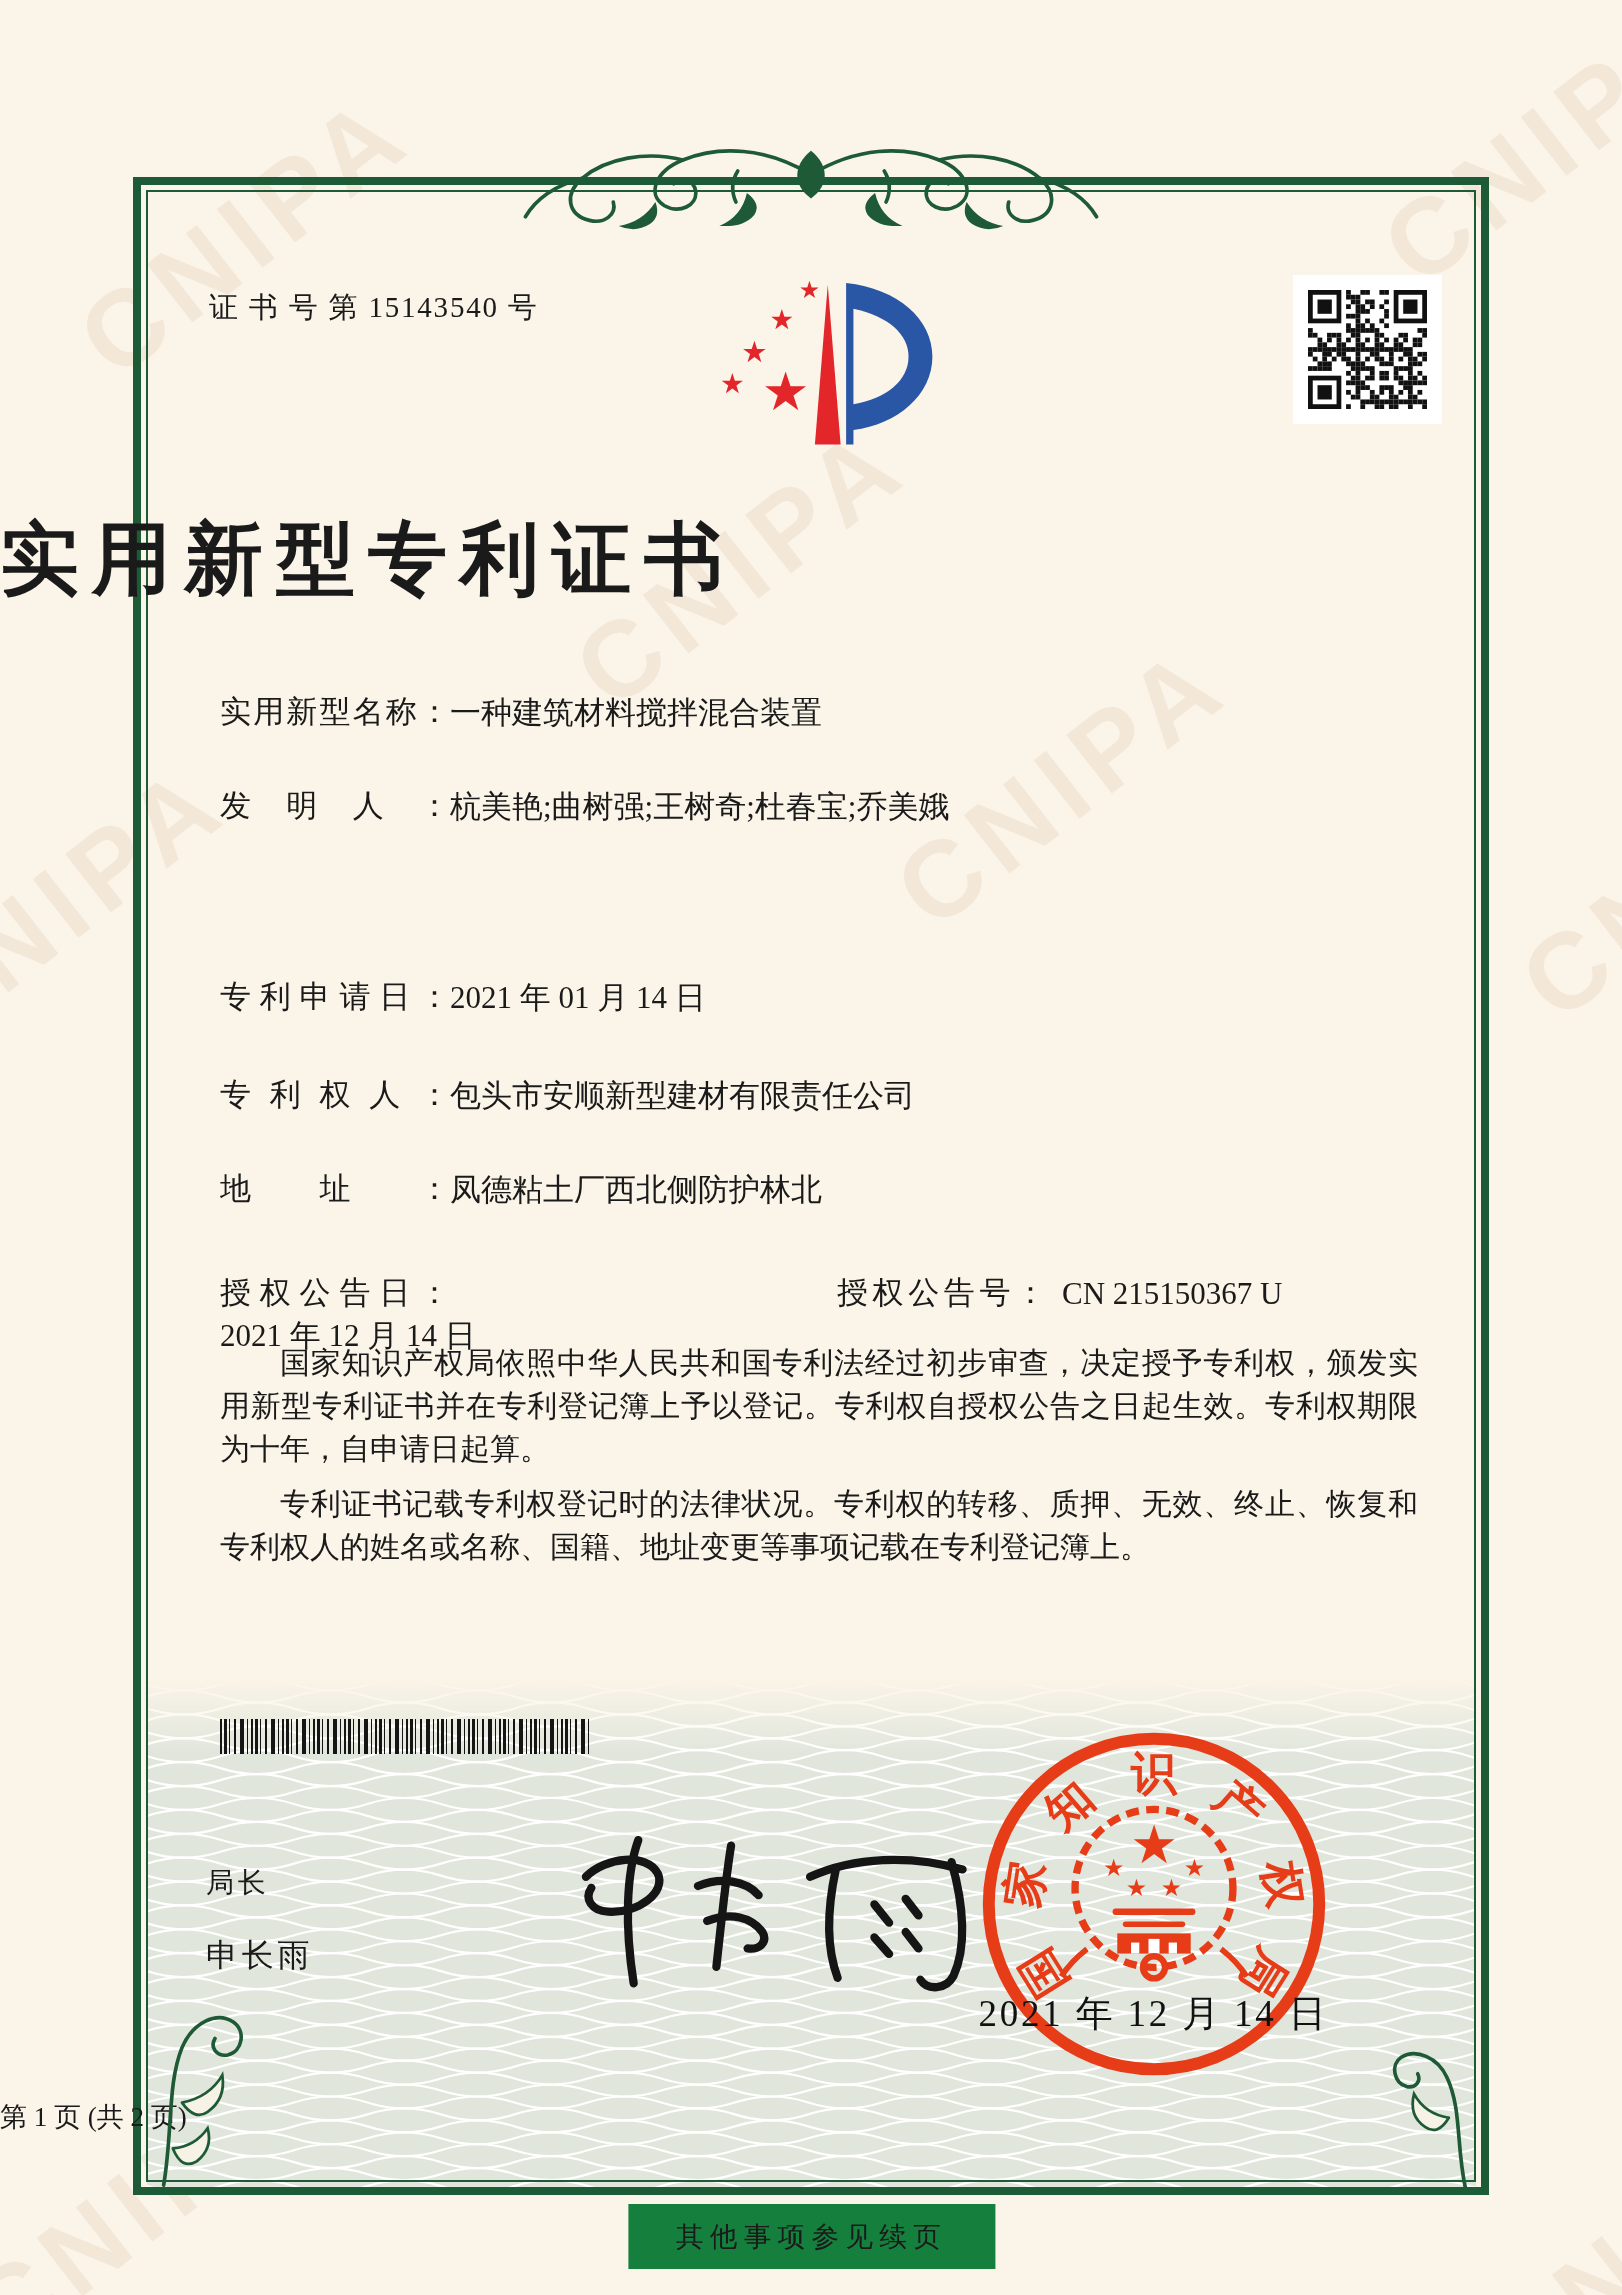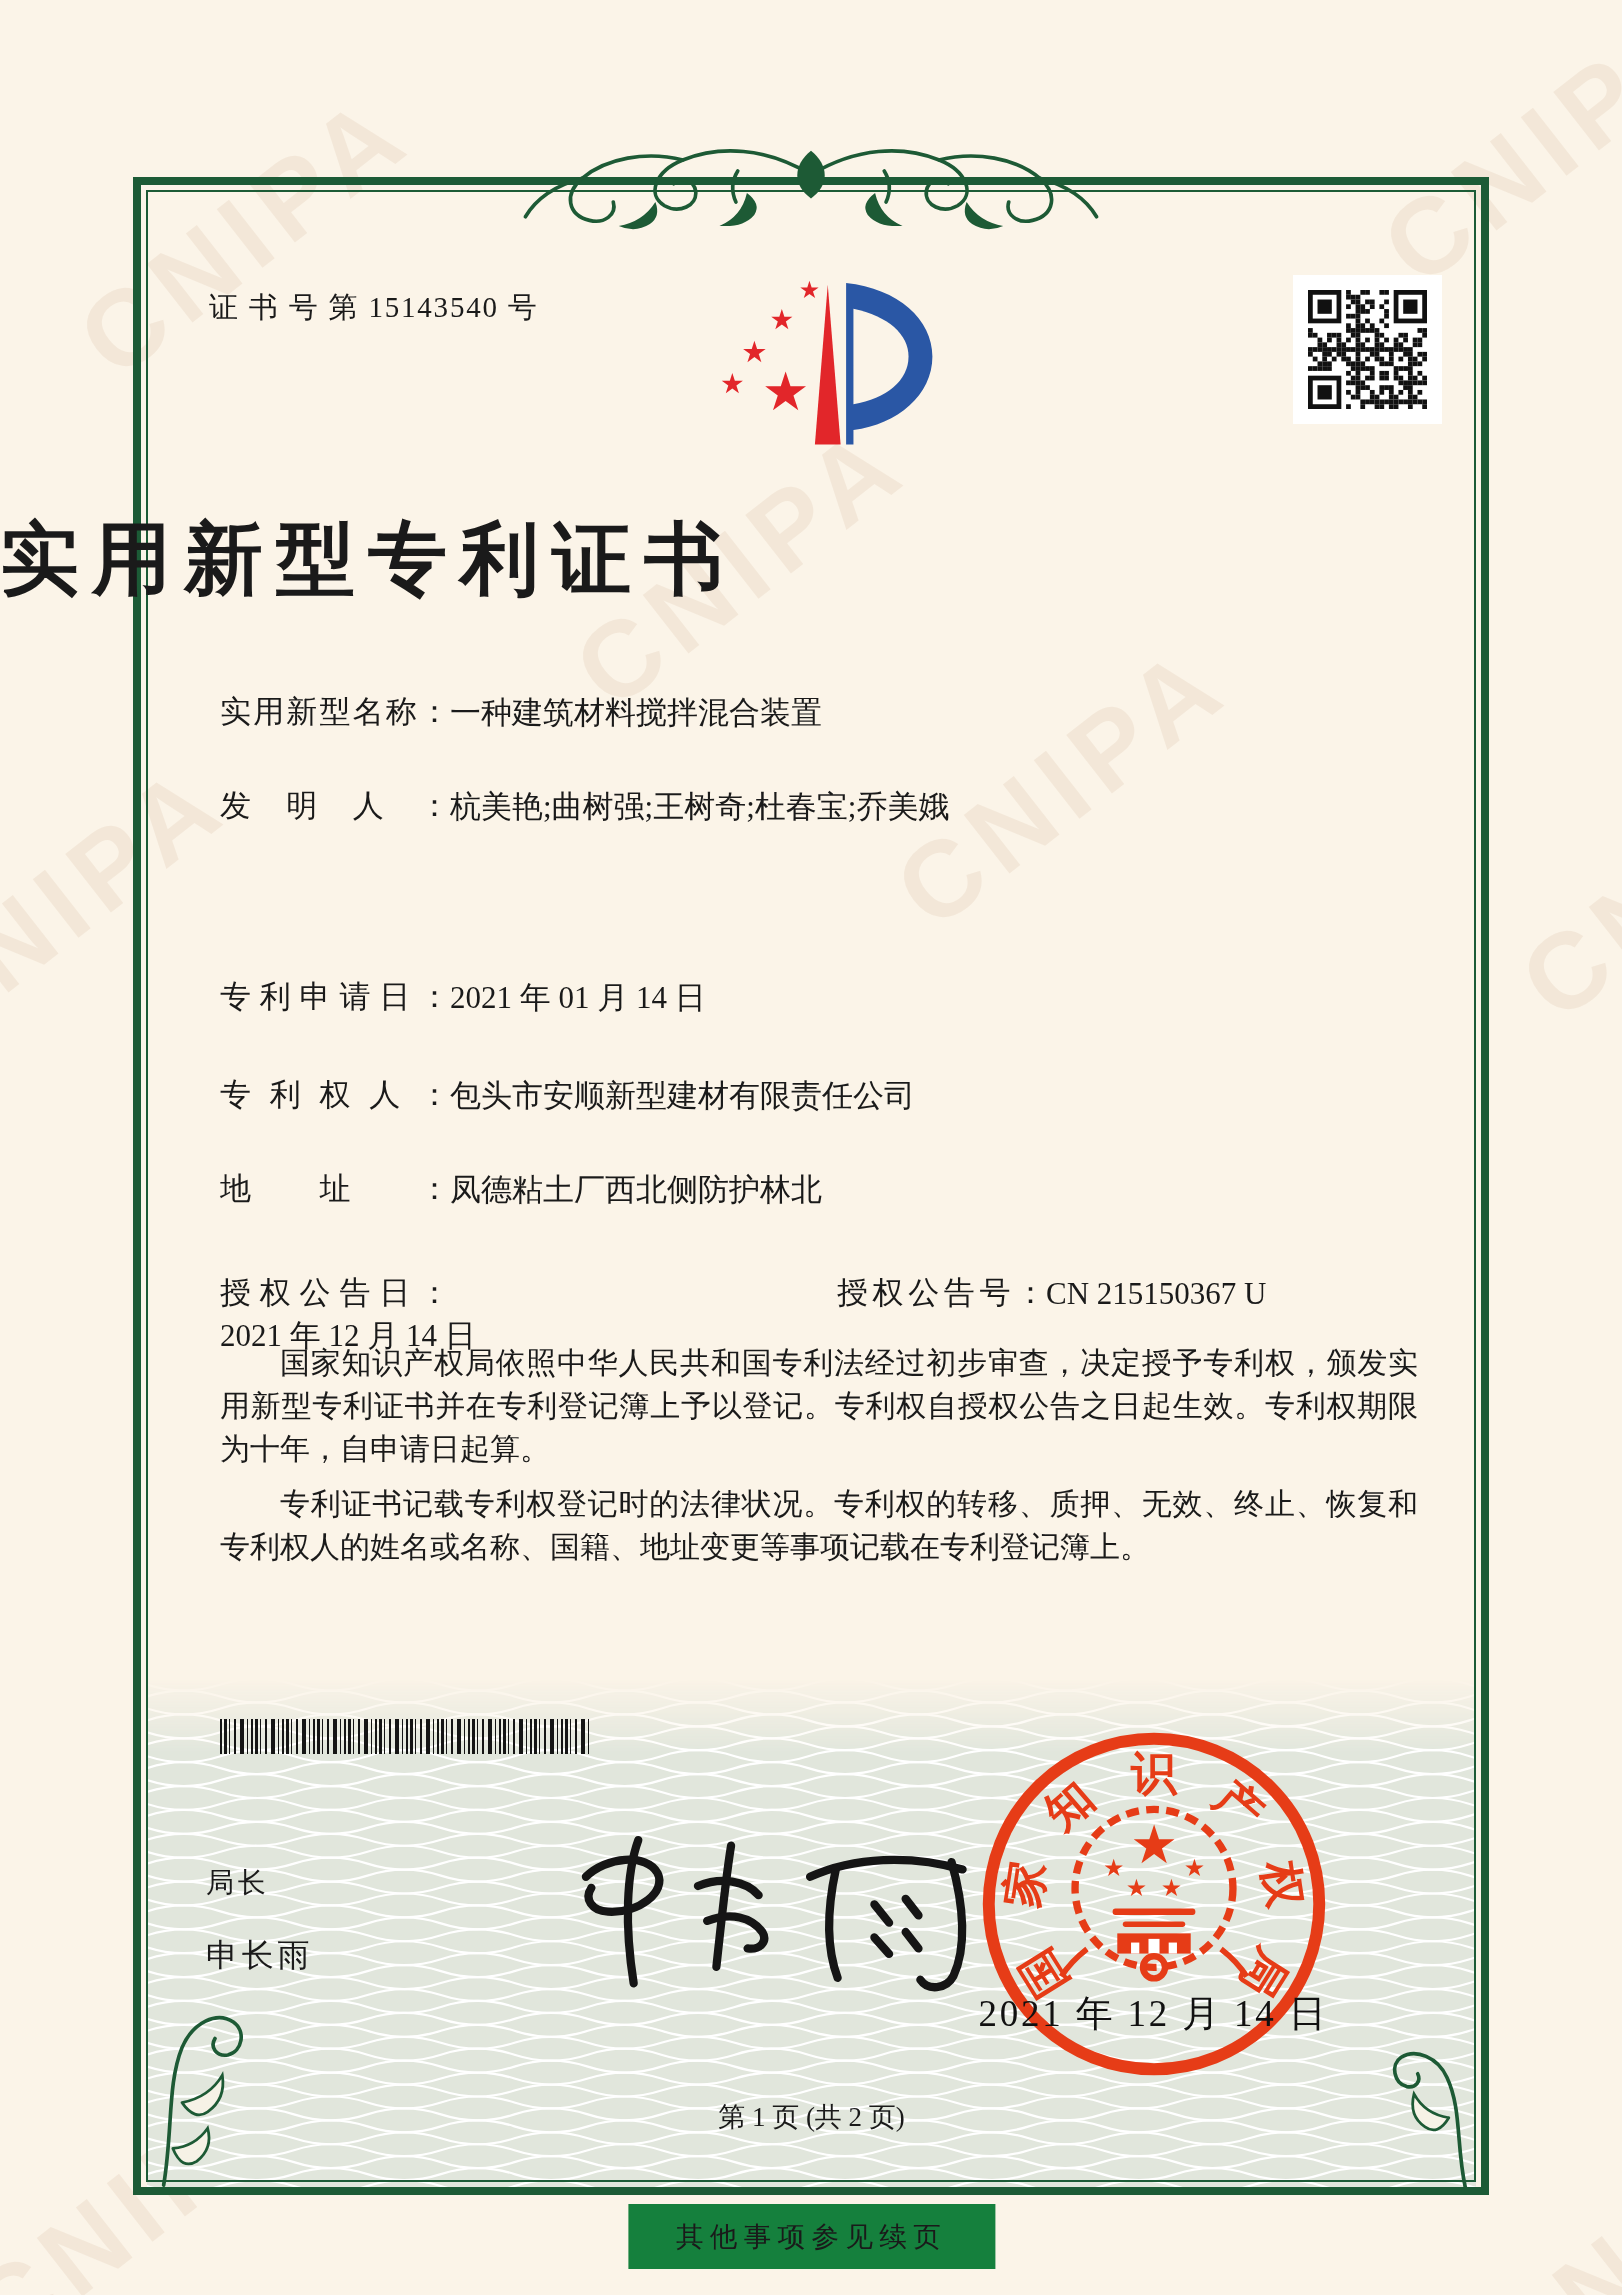--- a/index.html
+++ b/index.html
@@ -37,21 +37,21 @@
            background:#fff; display:flex; align-items:center; justify-content:center; }
   .title{
     position:absolute; left:0; top:507px; width:100%; text-align:left;
     font-size:79px; font-weight:bold; letter-spacing:13px;
   }
   .frow{ position:absolute; left:220px; display:flex; align-items:flex-start; font-size:31px; }
   .flabel{ width:230px; flex:none; text-align:justify; text-align-last:justify; }
   .fvalue{ flex:none; max-width:969px; line-height:44px; }
   .f0{top:691px}.f1{top:785px}.f2{top:880px}.f3{top:976px}.f4{top:1074px}.f5{top:1168px}
   .f6{top:1272px; width:1194px; position:absolute;flex-direction:column;}
-  .f6 .pair2{ position:absolute; left:617px; top:0; display:flex; }
+  .f6 .pair2{ position:absolute; left:617px; top:0; display:flex;gap:16px; }
   .f6 .pair2 .flabel{ width:209px; }
   .paras{
     position:absolute; left:220px; top:1341px; width:1198px;
     font-size:30px; line-height:43px; text-align:justify;
   }
   .paras p{ margin:0; text-indent:2em; }
   .paras p + p{ margin-top:12px; }
   .barcode{
     position:absolute; left:220px; top:1719px; width:369px; height:35px;
     background:repeating-linear-gradient(90deg,
@@ -61,21 +61,21 @@
   }
   .director-label{ position:absolute; left:206px; top:1864px; font-size:28px; letter-spacing:3.7px; }
   .director-name{ position:absolute; left:206px; top:1934px; font-size:32px; letter-spacing:3.7px; }
   .signature{ position:absolute; left:551px; top:1829px; }
   .seal{ position:absolute; z-index:6; left:975px; top:1725px; }
   .seal-date{
     position:absolute; z-index:8; left:970px; top:1989px; width:367px;
     text-align:center; font-size:37px; letter-spacing:2.8px; color:#111;
   }
   .page-num{ position:absolute; z-index:5; left:0; top:2099px; width:100%;
-             text-align:center; font-size:27px; }
+             font-size:27px; }
   .continuation{
     position:absolute; z-index:5; left:50%; top:2204px; transform:translateX(-50%);
     background:#15803d; padding:14.7px 48px; font-size:27.5px; letter-spacing:6.4px; white-space:nowrap;
   }
 </style>
 </head>
 <body>
 
 <div class="page">
 

